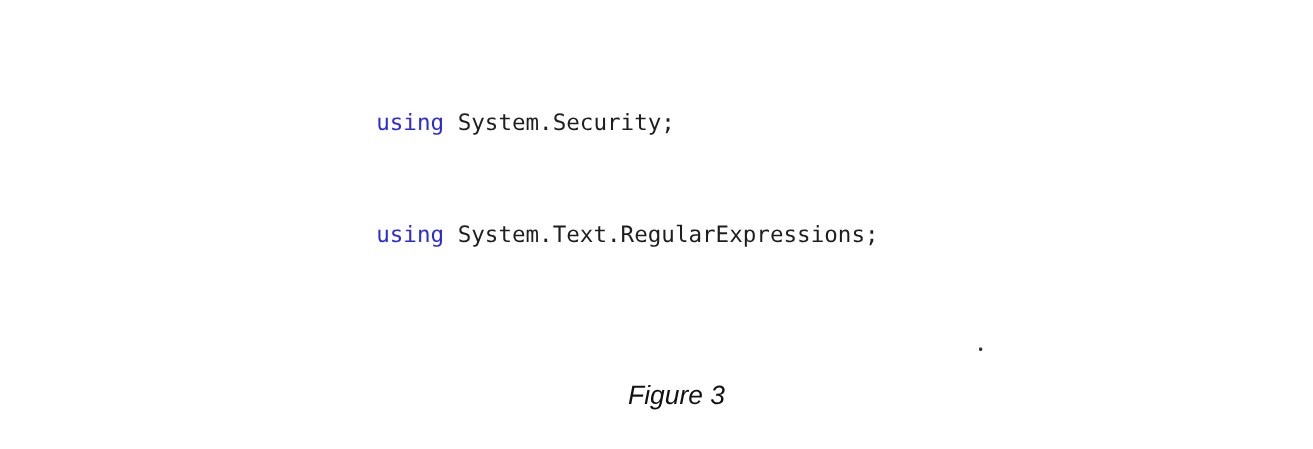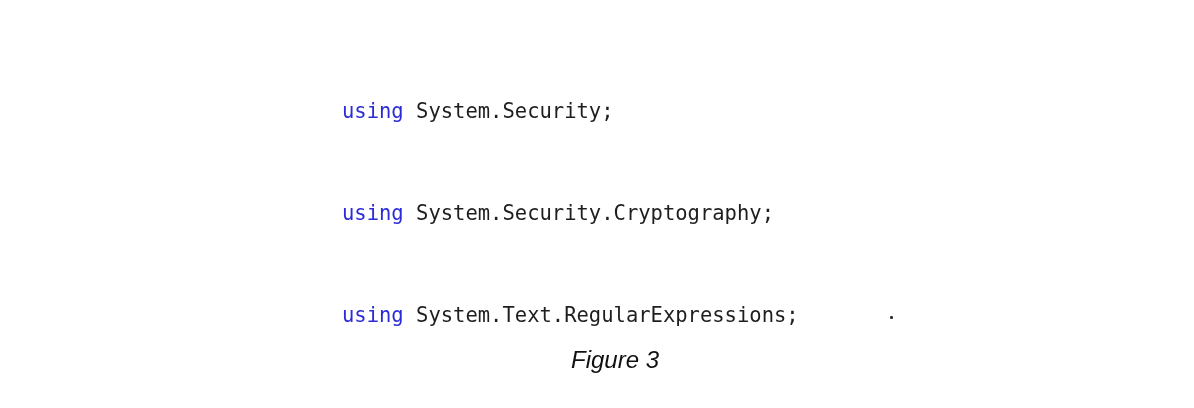--- a/index.html
+++ b/index.html
@@ -49,21 +49,20 @@
       font-style: italic;
       font-size: 24px;
       color: #111111;
     }
   </style>
 </head>
 <body>
 
 <div class="code-block">
   <div class="code-line"><span class="kw">using</span><span> System.Security;</span></div>
-  <div class="code-line"><span class="kw">using</span><span> System.Security.Cryptography;</span></div>
   <div class="code-line"><span class="kw">using</span><span> System.Text.RegularExpressions;</span></div>
   
   
   
   
   
 </div>
 
 <div class="stray-dot"></div>
 

